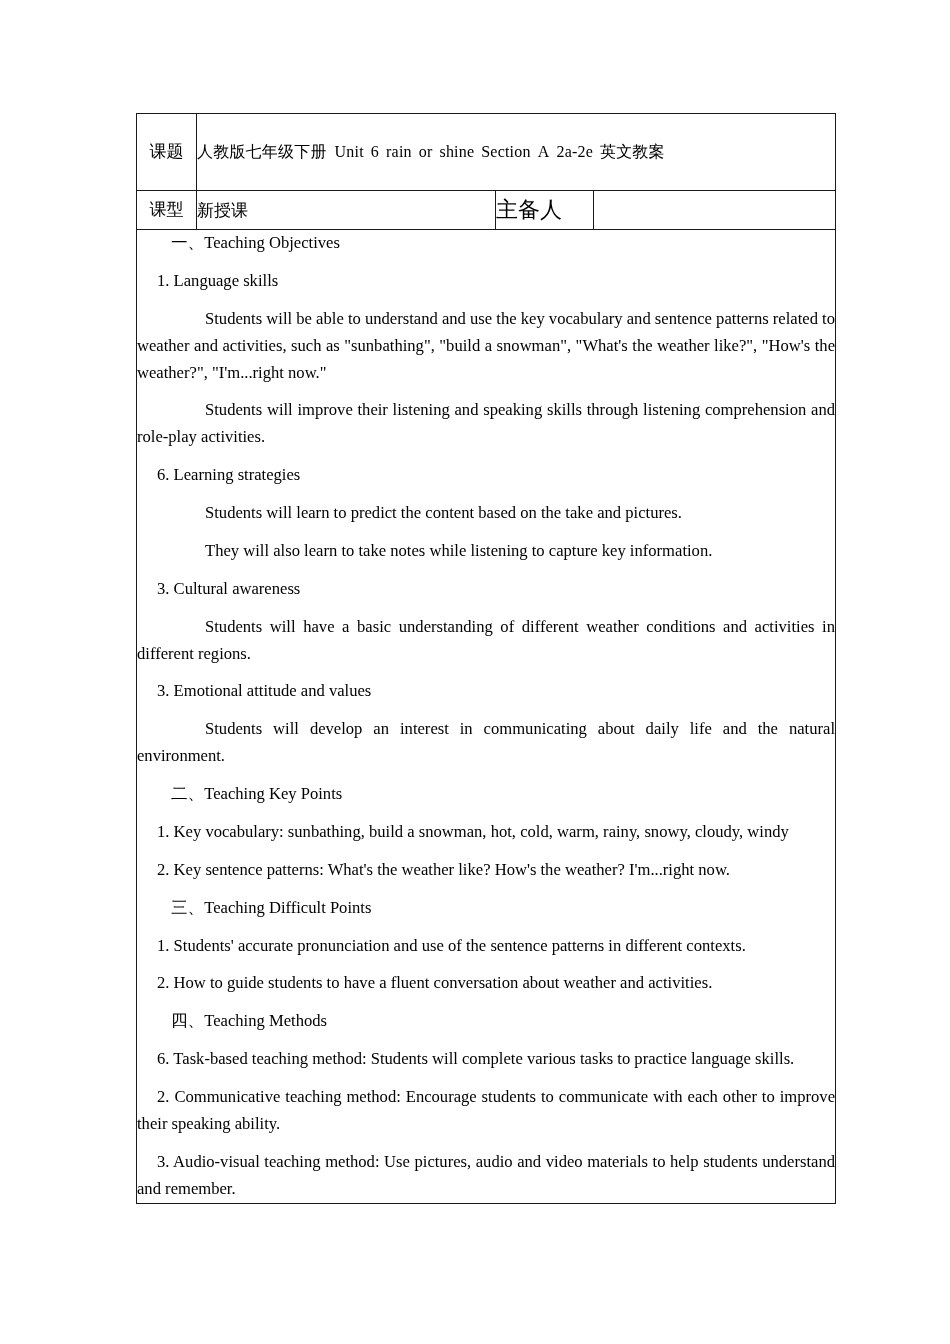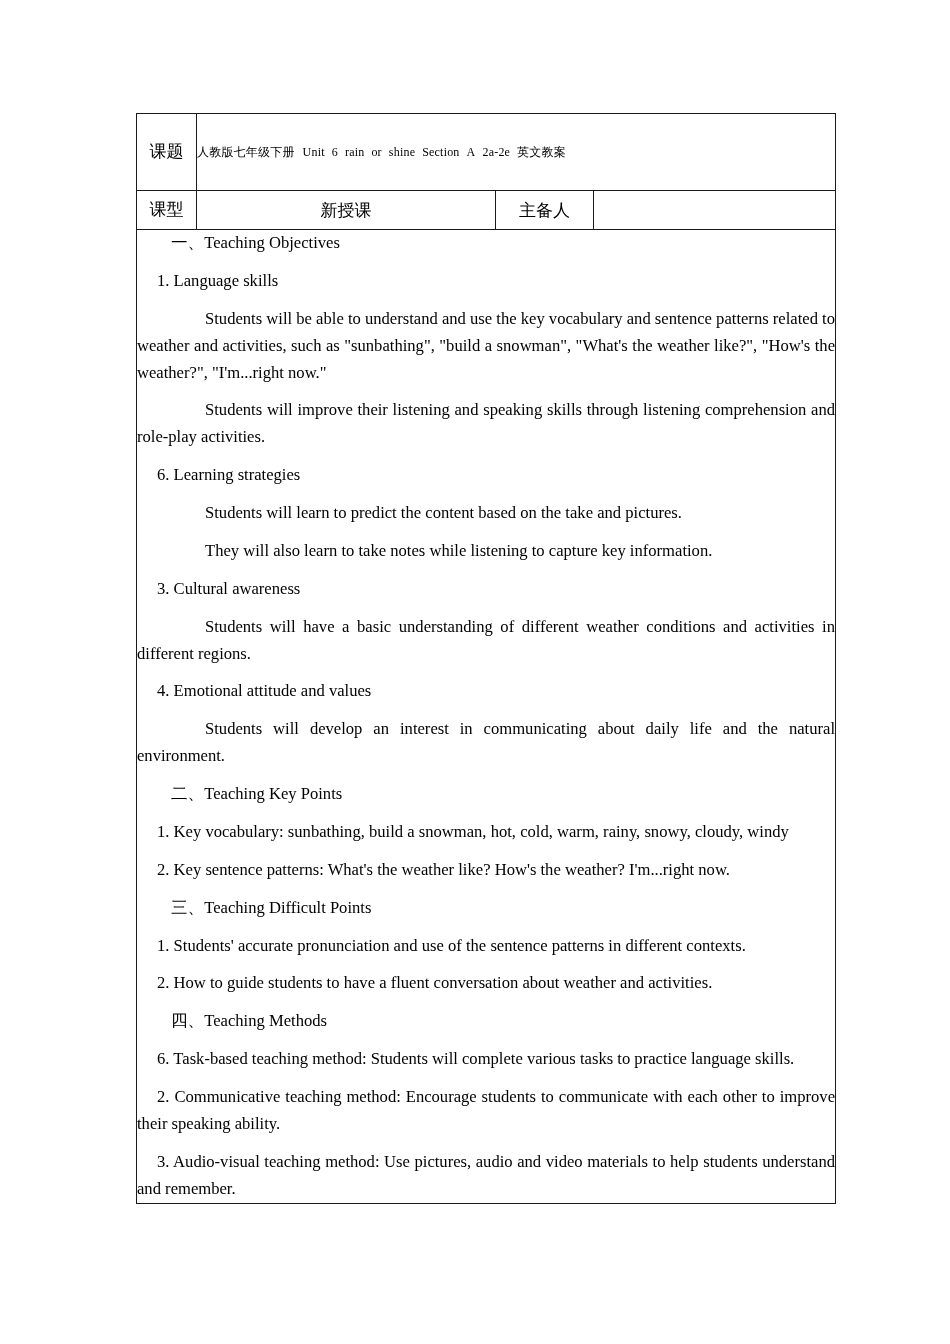--- a/index.html
+++ b/index.html
@@ -41,38 +41,37 @@
   .cell-label {
     width: 60px;
     text-align: center;
     font-size: 17px;
     line-height: 1.4;
     font-family: "Liberation Serif", "DejaVu Serif", serif;
   }
   .row-title .cell-label { height: 76px; }
   .cell-title {
     padding: 6px 10px 6px 12px;
-    font-size: 12px;
+    font-size: 16px;
     line-height: 1.55;
     letter-spacing: 0.2px;
   }
   .cell-title .t-seg { margin-right: 7px; }
   .cell-title .t-seg-cn { margin-right: 8px; }
 
   
   .row-type td { height: 38px; }
   .cell-type-value {
     width: 299px;
-    text-align: center;
     font-size: 17px;
   }
   .cell-owner-label {
     width: 98px;
-    text-align: center;
-    font-size: 17px;
+    text-align: left;
+    font-size: 22px;
   }
   .cell-owner-value {
     width: 242px;
   }
 
   
   .cell-body {
     padding: 22px 14px 24px 4px;
     vertical-align: top;
   }
@@ -125,21 +124,21 @@
           <div class="body-content" id="body-render">
               <p class="p-section">一、Teaching Objectives</p>
               <p class="p-item">1. Language skills</p>
               <p class="p-detail">Students will be able to understand and use the key vocabulary and sentence patterns related to weather and activities, such as "sunbathing", "build a snowman", "What's the weather like?", "How's the weather?", "I'm...right now."</p>
               <p class="p-detail">Students will improve their listening and speaking skills through listening comprehension and role-play activities.</p>
               <p class="p-item">6. Learning strategies</p>
               <p class="p-detail">Students will learn to predict the content based on the take and pictures.</p>
               <p class="p-detail">They will also learn to take notes while listening to capture key information.</p>
               <p class="p-item">3. Cultural awareness</p>
               <p class="p-detail">Students will have a basic understanding of different weather conditions and activities in different regions.</p>
-              <p class="p-item">4. Emotional attitude and values</p>
+              <p class="p-item">3. Emotional attitude and values</p>
               <p class="p-detail">Students will develop an interest in communicating about daily life and the natural environment.</p>
               <p class="p-section">二、Teaching Key Points</p>
               <p class="p-item">1. Key vocabulary: sunbathing, build a snowman, hot, cold, warm, rainy, snowy, cloudy, windy</p>
               <p class="p-item">2. Key sentence patterns: What's the weather like? How's the weather? I'm...right now.</p>
               <p class="p-section">三、Teaching Difficult Points</p>
               <p class="p-item">1. Students' accurate pronunciation and use of the sentence patterns in different contexts.</p>
               <p class="p-item">2. How to guide students to have a fluent conversation about weather and activities.</p>
               <p class="p-section">四、Teaching Methods</p>
               <p class="p-item">6. Task-based teaching method: Students will complete various tasks to practice language skills.</p>
               <p class="p-item">2. Communicative teaching method: Encourage students to communicate with each other to improve their speaking ability.</p>

